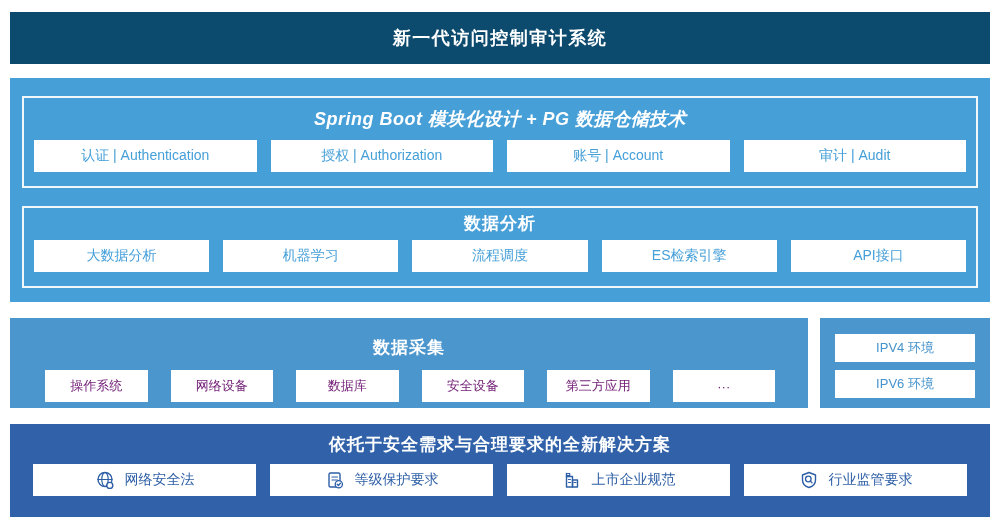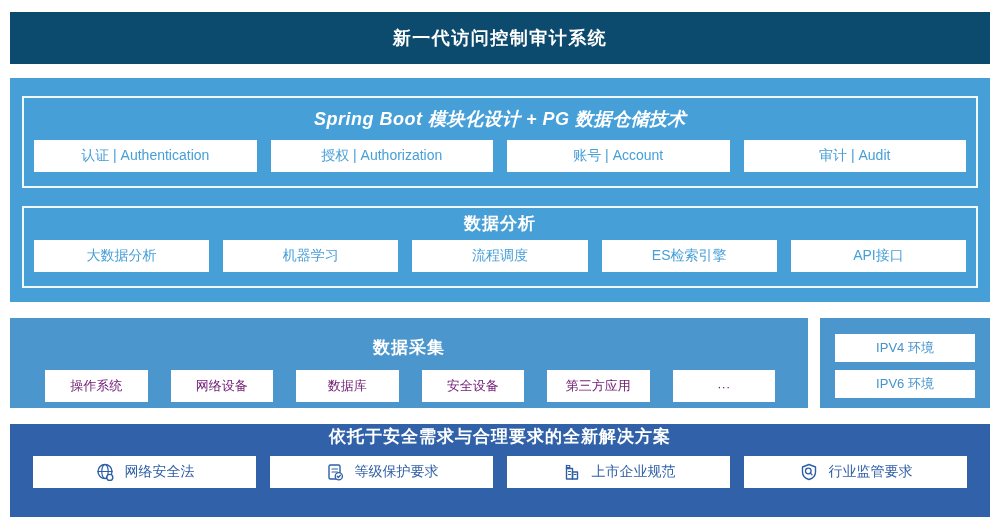--- a/index.html
+++ b/index.html
@@ -59,21 +59,21 @@
     background: #4C96CE; padding: 16px 15px 0 15px;
   }
   .ip-box {
     background: #ffffff; height: 28px; display: flex; align-items: center; justify-content: center;
     font-size: 13px; color: #4593CC; margin-bottom: 8px;
   }
 
   
   .solution {
     position: absolute; left: 10px; top: 424px; width: 980px; height: 93px;
-    background: #3162A9; padding-top: 0;
+    background: #3162A9; padding-top: 8px;
   }
   .solution .box-row { margin: 6px 23px 0 23px; gap: 14px; }
   .solution .box { color: #2E5FA6; gap: 10px; }
   .legal-icon { width: 20px; height: 20px; display: block; flex: 0 0 auto; }
   .legal-icon * { stroke: #2E5FA6; }
 </style>
 </head>
 <body>
 
 <div class="canvas">

